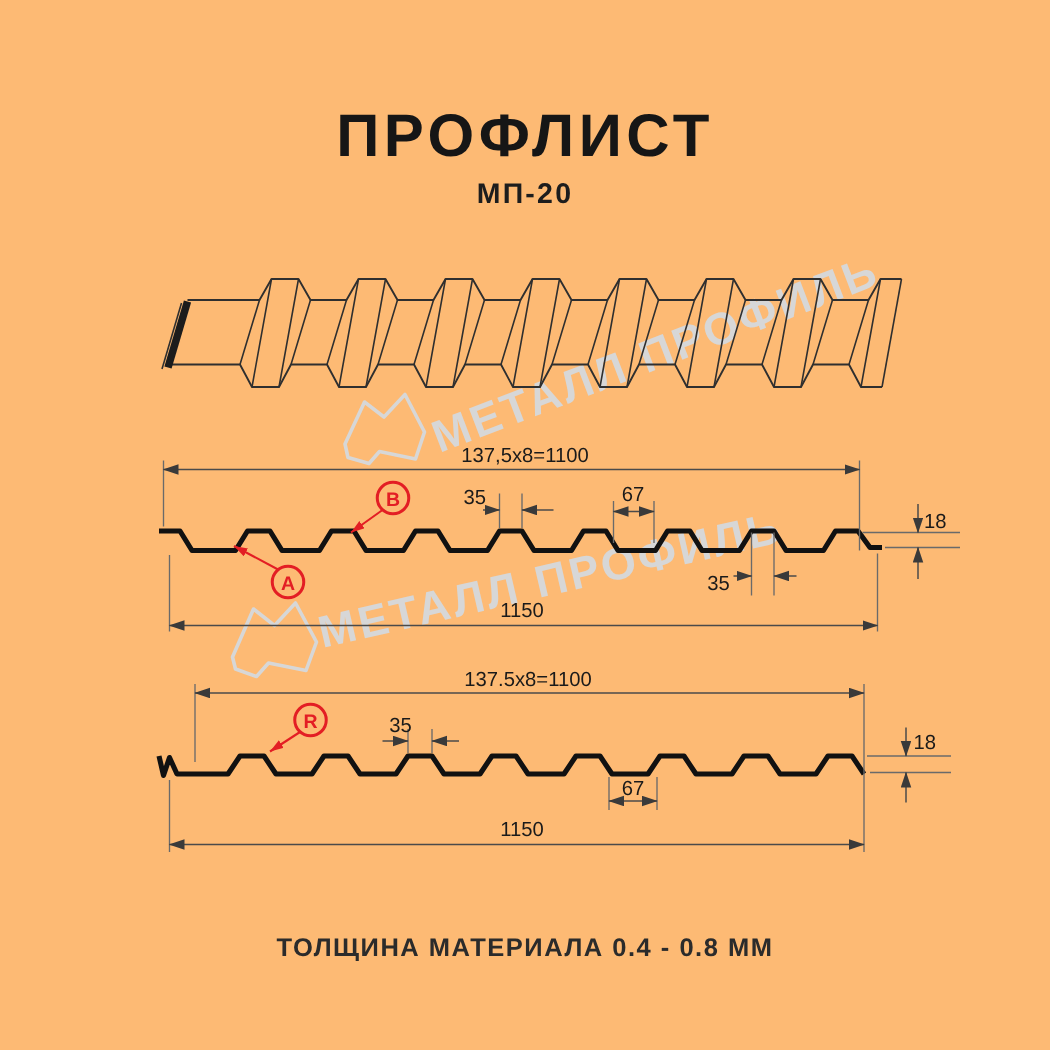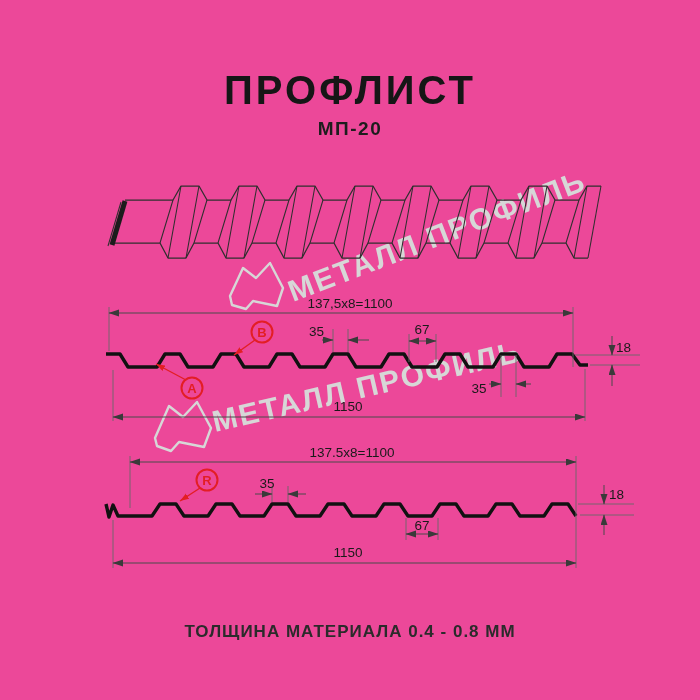--- a/index.html
+++ b/index.html
@@ -1,17 +1,17 @@
 <!DOCTYPE html>
 <html><head>
 <meta charset="utf-8">
 <style>
   html,body { margin:0; padding:0; background:#ffffff; }
   .canvas {
-    position:relative; width:700px; height:700px; background:#ec4899;
+    position:relative; width:700px; height:700px; background:#fdba74;
     font-family:"Liberation Sans", sans-serif; overflow:hidden;
   }
   svg { display:block; }
   text { font-family:"Liberation Sans", sans-serif; }
   .title-text   { font-size:40px; font-weight:bold; letter-spacing:3px; fill:#161616; }
   .subtitle-text{ font-size:19px; font-weight:600; letter-spacing:1.5px; fill:#1d1d1d; }
   .footer-text  { font-size:17px; font-weight:600; letter-spacing:1px; fill:#2b2b2b; }
   .dim-text     { font-size:13.5px; fill:#1a1a1a; }
   .profile      { fill:none; stroke:#111111; stroke-width:3.4; stroke-linejoin:round; }
   .persp        { fill:none; stroke:#2f2f2f; stroke-width:1.25; stroke-linejoin:round; }

